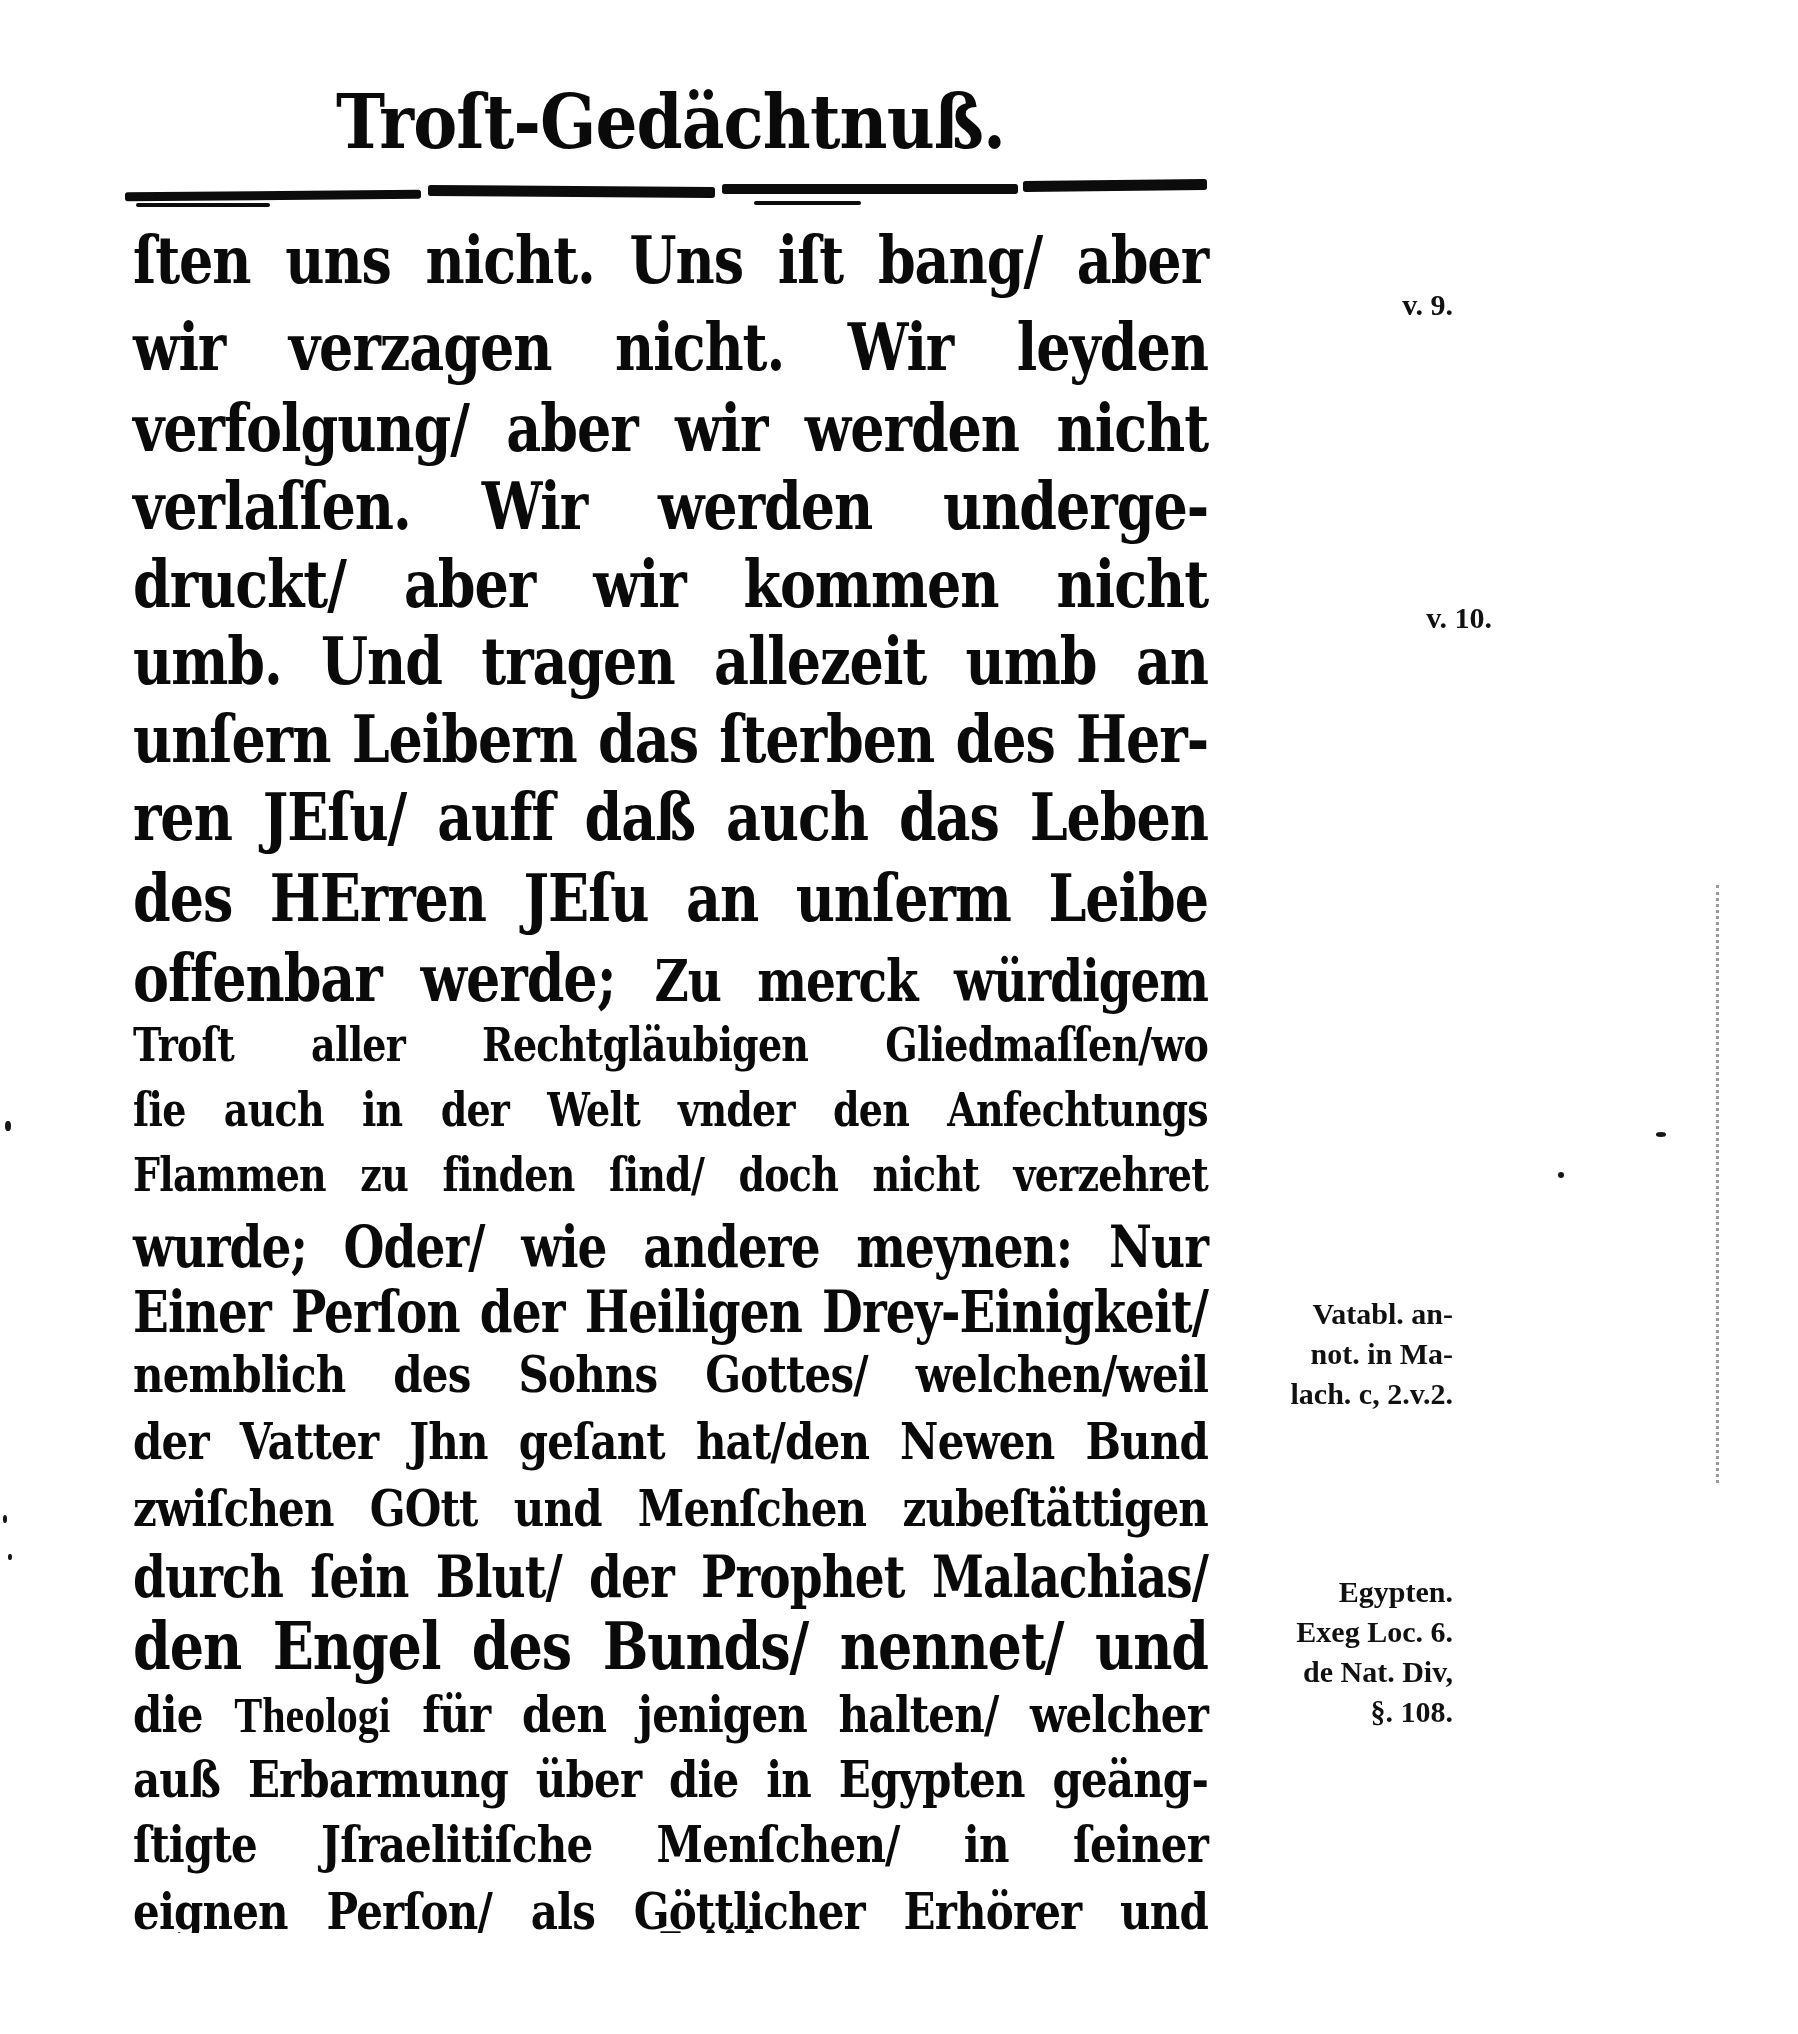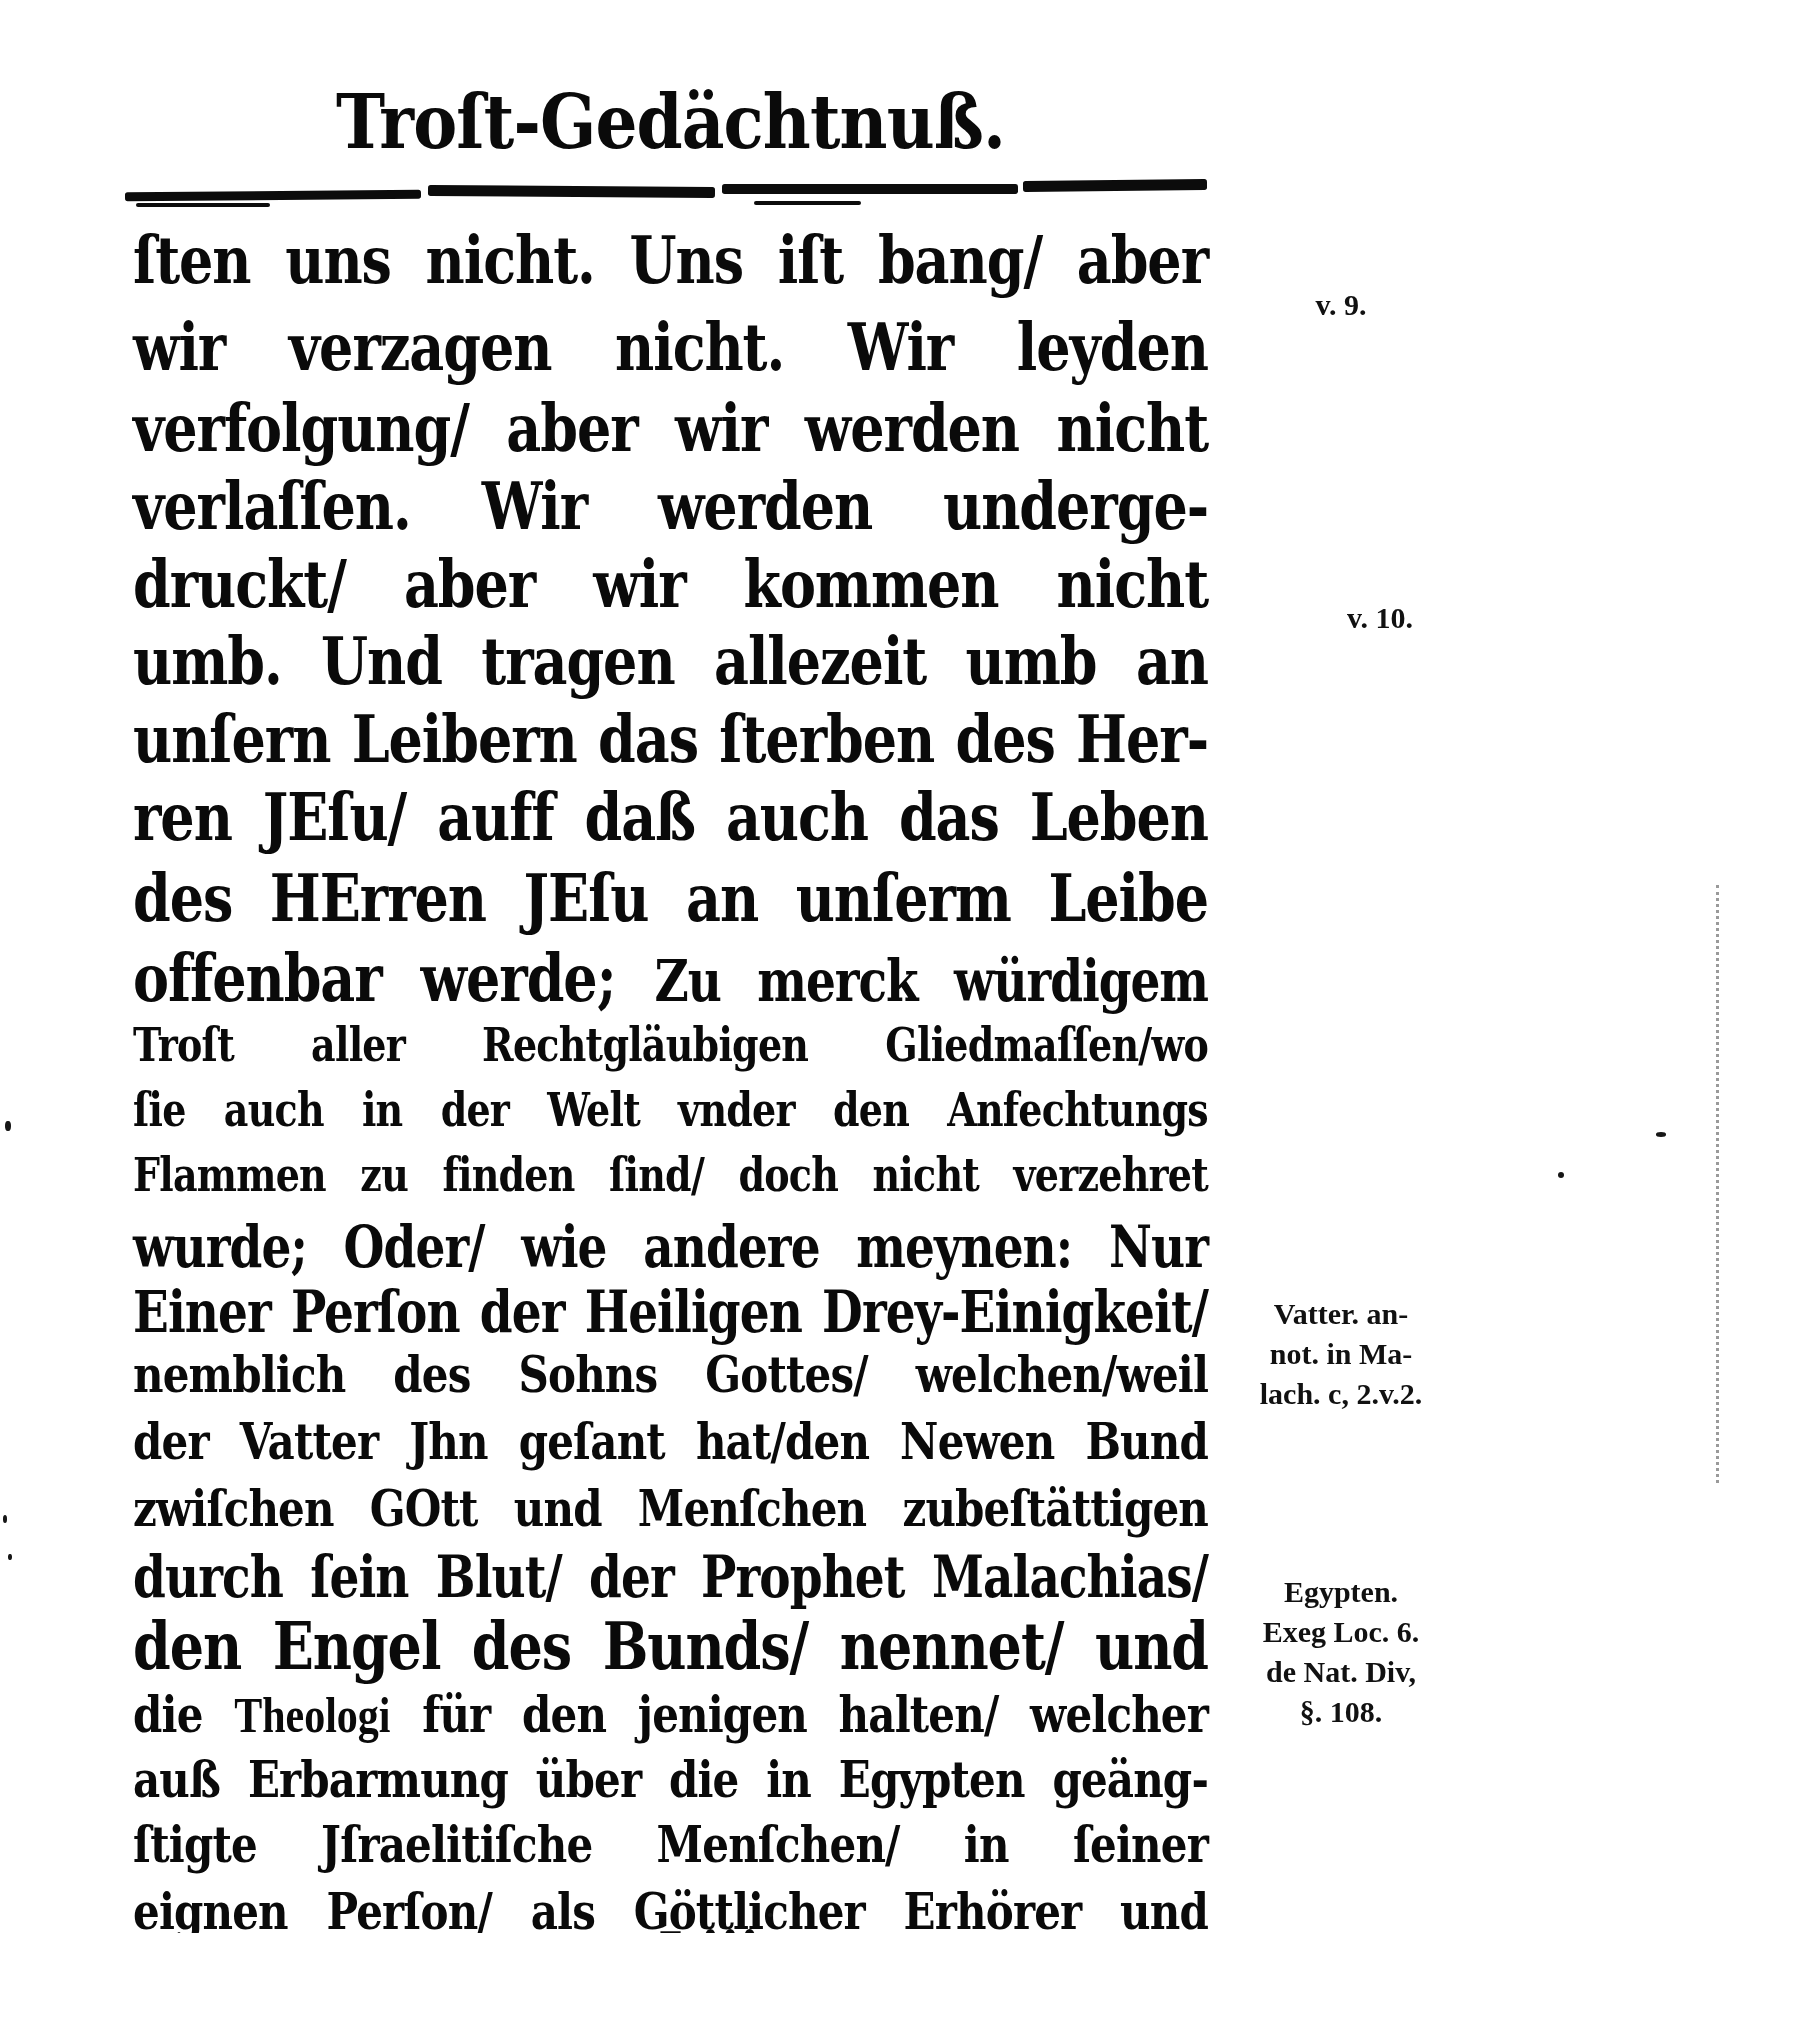--- a/index.html
+++ b/index.html
@@ -35,21 +35,21 @@
   .s-xl{font-size:54px;}
   .s-lg{font-size:47px;}
   .s-md{font-size:42px;}
   .s-sm{font-size:38px;}
   .roman{font-family:"Liberation Serif", serif;font-weight:bold;letter-spacing:0;}
   
   .margin-note{
     position:absolute;left:1229px;width:224px;
     font-family:"Liberation Serif", serif;
     font-size:30px;font-weight:bold;color:#111;
-    line-height:40px;text-align:center;
+    line-height:40px;text-align:right;
   }
   .margin-note div{white-space:nowrap;}
   
   .footer-sig{
     position:absolute;left:658px;top:1918px;
     font-size:52px;font-weight:bold;
     transform:scaleY(1.25);transform-origin:top left;
     white-space:nowrap;
   }
   .footer-catch{
@@ -110,21 +110,21 @@
     </div>
 
   <div id="marginalia">
       <div class="margin-note" style="top: 285px;">
         <div>v. 9.</div>
       </div>
       <div class="margin-note" style="top: 598px; margin-left: 39px;">
         <div>v. 10.</div>
       </div>
       <div class="margin-note" style="top: 1294px;">
-        <div>Vatter. an-</div>
+        <div>Vatabl. an-</div>
         <div>not. in Ma-</div>
         <div>lach. c, 2.v.2.</div>
       </div>
       <div class="margin-note" style="top: 1572px;">
         <div>Egypten.</div>
         <div>Exeg Loc. 6.</div>
         <div>de Nat. Div,</div>
         <div>§. 108.</div>
       </div>
     </div>

